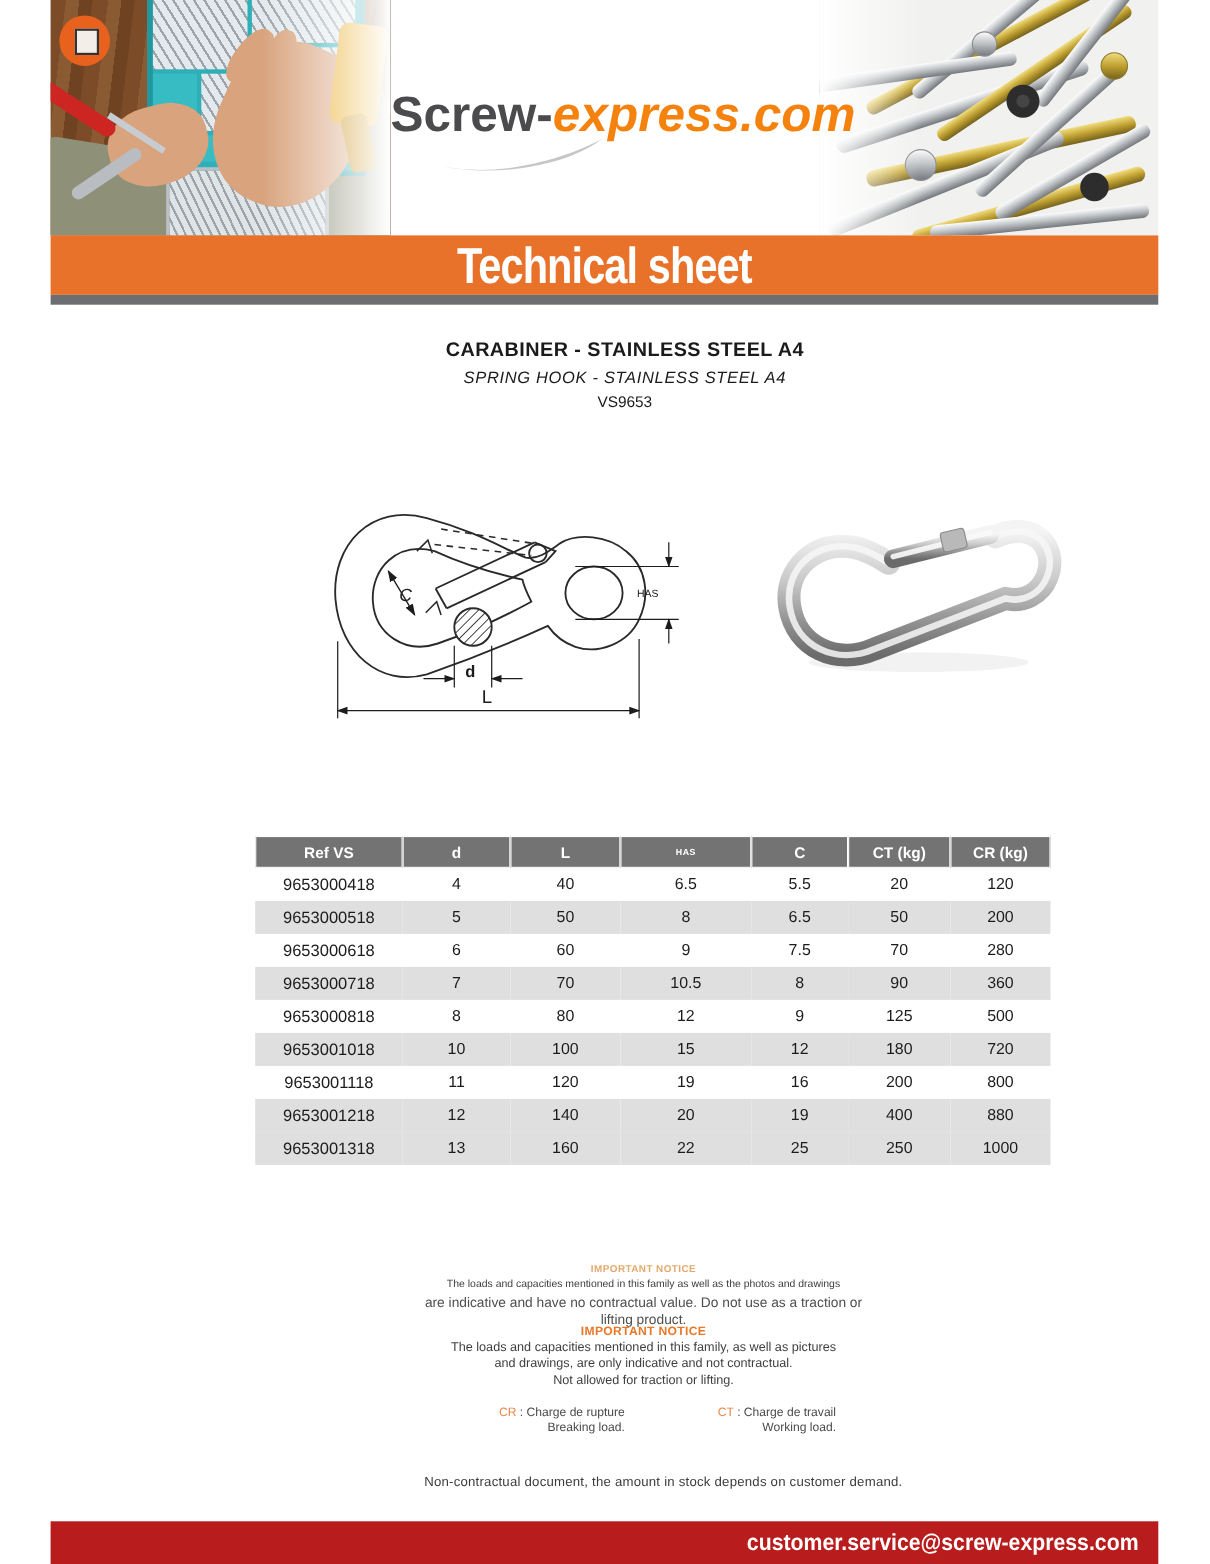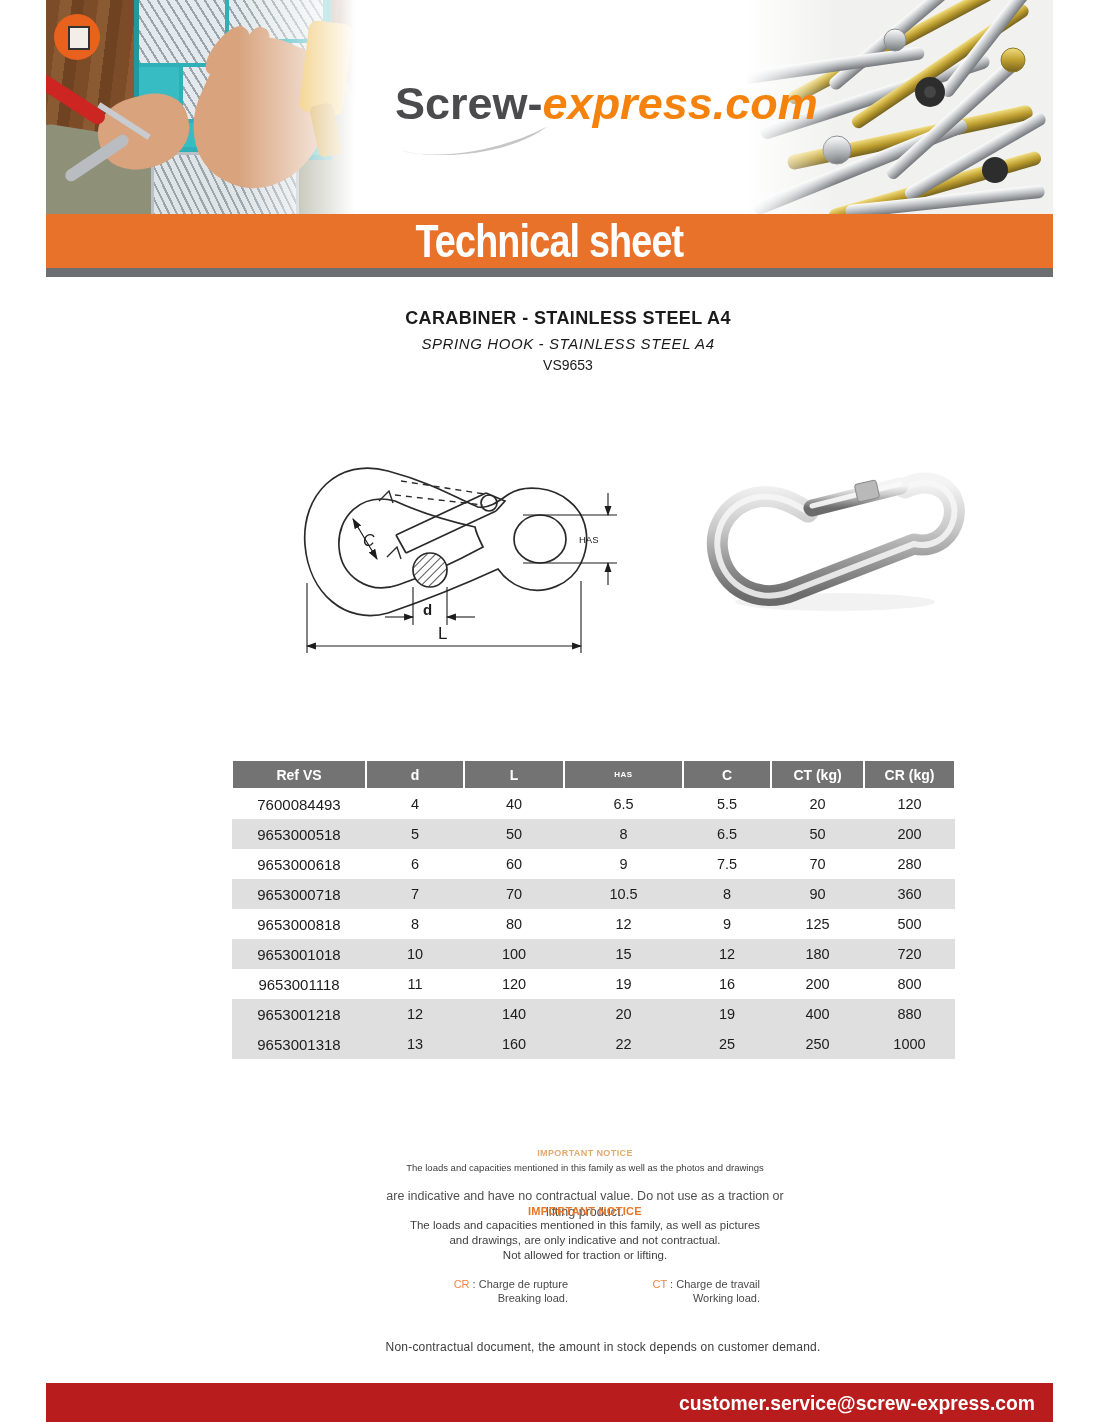--- a/index.html
+++ b/index.html
@@ -32,21 +32,21 @@
 
   
   .banner{position:absolute;left:46px;top:214px;width:1007px;height:54px;display:flex;
           align-items:center;justify-content:center;}
   .banner-title{color:#fff;font-weight:bold;font-size:46px;letter-spacing:-1px;
           transform:scaleX(.82);white-space:nowrap;}
   .graybar{position:absolute;left:46px;top:268px;width:1007px;height:9px;}
 
   
   .logo{position:absolute;left:355px;top:78px;width:390px;text-align:center;white-space:nowrap;}
-  .logo .dark{font-size:45px;font-weight:bold;margin-left:40px;}
+  .logo .dark{font-size:45px;font-weight:bold;}
   .logo .orange{font-size:45px;font-weight:bold;font-style:italic;}
   .swoosh{position:absolute;left:398px;top:124px;}
 
   
   .title-block{position:absolute;left:0;top:308px;width:1100px;text-align:center;color:#1b1b1b;padding-left:18px;}
   .p-title{font-size:18px;font-weight:bold;letter-spacing:.4px;}
   .p-sub{font-size:15px;font-style:italic;margin-top:6px;letter-spacing:.6px;}
   .p-code{font-size:14px;margin-top:5px;}
 
   
@@ -59,21 +59,21 @@
            border:1px solid #fff;}
   .spec th:nth-child(4){font-size:8px;letter-spacing:.5px;}
   .spec td{text-align:center;height:28px;font-size:14.5px;color:#1c1c1c;}
   .spec td:first-child{font-size:15px;}
   .spec tr.alt td{background:#DFDFDF;}
 
   
   .notice1{position:absolute;left:385px;top:1148px;width:400px;text-align:center;}
   .notice1 .head{font-size:9px;font-weight:bold;color:#E3A96B;letter-spacing:.4px;}
   .notice1 .l1{font-size:9.5px;color:#3c3c3c;margin-top:4px;}
-  .notice1 .l2{font-size:12.5px;color:#4f4f4f;margin-top:16px;line-height:1.25;}
+  .notice1 .l2{font-size:12.5px;color:#4f4f4f;margin-top:4px;line-height:1.25;}
   .notice2{position:absolute;left:360px;top:1205px;width:450px;text-align:center;color:#3f3f3f;}
   .notice2 .head{font-size:11px;font-weight:bold;color:#E87728;letter-spacing:.3px;}
   .notice2 .l{font-size:11.5px;margin-top:2px;line-height:1.15;}
 
   
   .legend-item{position:absolute;top:1278px;text-align:right;font-size:11px;color:#4a4a4a;line-height:1.25;}
   .legend-cr{left:408px;width:160px;}
   .legend-ct{left:600px;width:160px;}
   .legend-item .abbr{color:#E8874A;}
 
@@ -271,21 +271,21 @@
           <th>d</th>
           <th>L</th>
           <th>HAS</th>
           <th>C</th>
           <th>CT (kg)</th>
           <th>CR (kg)</th>
         </tr>
       </thead>
     <tbody>
         <tr>
-          <td>7600084493</td>
+          <td>9653000418</td>
           <td>4</td>
           <td>40</td>
           <td>6.5</td>
           <td>5.5</td>
           <td>20</td>
           <td>120</td>
         </tr>
         <tr class="alt">
           <td>9653000518</td>
           <td>5</td>

